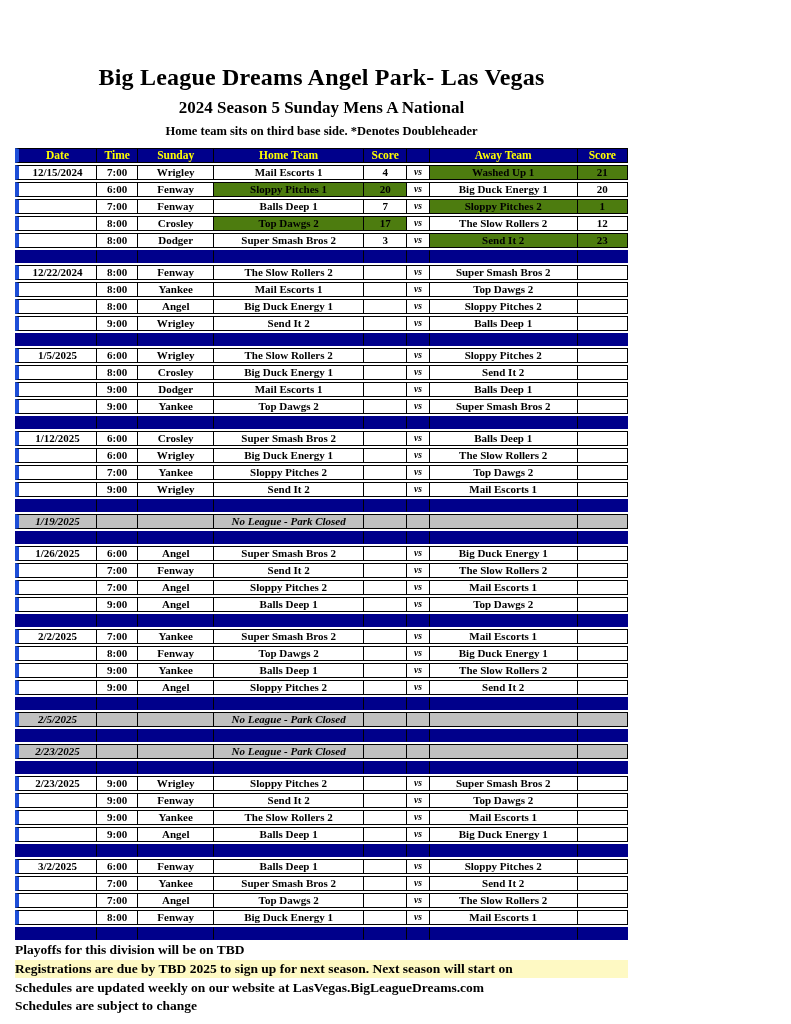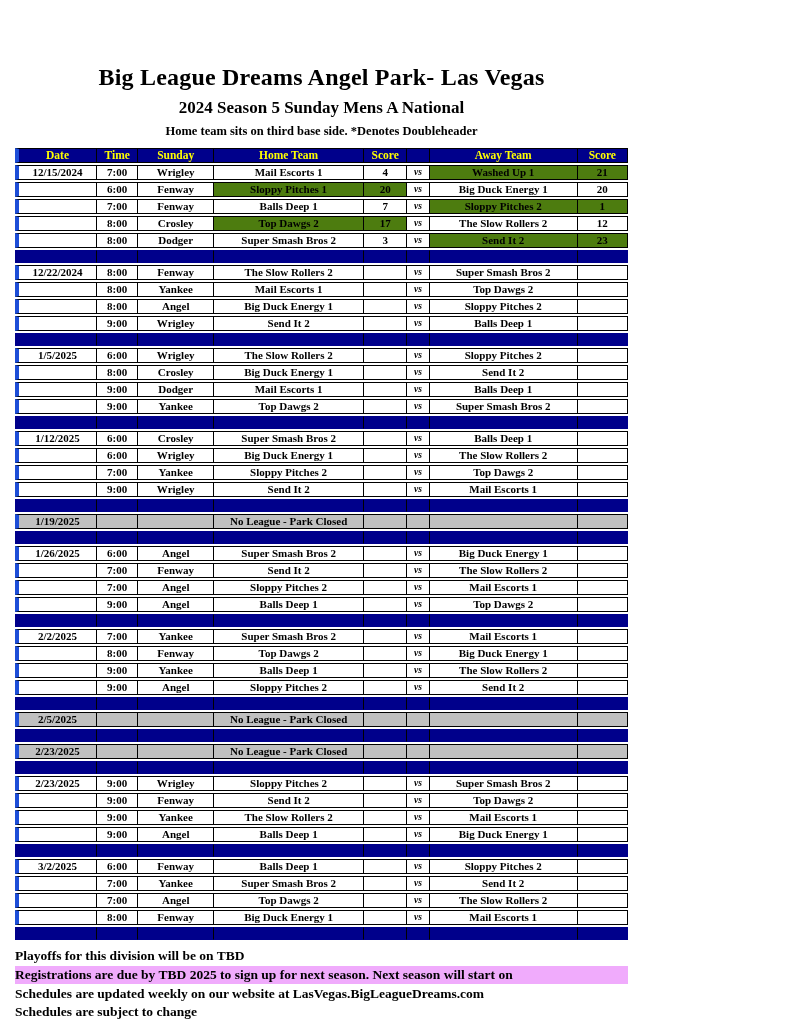--- a/index.html
+++ b/index.html
@@ -23,27 +23,27 @@
   }
   .sched th:first-child,.sched td:first-child{border-left:4px solid #1d4ed8;}
   .sched th{background:#00008B;color:#FFFF00;font-size:11.5px;}
   .sched td{background:#ffffff;}
   .sched tr.band td{
     background:#00008B;height:9px;line-height:9px;
     border-top:1px solid #00008B;border-bottom:1px solid #00008B;border-right:1px solid #000;
   }
   .sched tr.band td:first-child{border-left:1px solid #00008B;}
   .sched tr.band td:last-child{border-right:1px solid #00008B;}
-  .sched tr.closed td{background:#C0C0C0;}
+  .sched tr.closed td{background:#C0C0C0;font-style:italic;}
   .sched td.hl{background:#4d7c0f;}
   .sched td.vs{font-style:italic;font-size:9.5px;}
 
-  .doc-footer{margin-top:6px;width:613px;}
+  .doc-footer{width:613px;}
   .fline{font-size:13.5px;font-weight:bold;line-height:16px;margin:0 0 2px 0;}
-  .fline.hl{background:#f0abfc;padding:1px 0;}
+  .fline.hl{background:#fef9c3;padding:1px 0;}
 </style>
 </head>
 <body>
 
 <div class="page">
   <div class="doc-header">
     <div class="title">Big League Dreams Angel Park- Las Vegas</div>
     <div class="subtitle">2024 Season 5 Sunday Mens A National</div>
     <div class="note">Home team sits on third base side.  *Denotes Doubleheader</div>
   </div>

